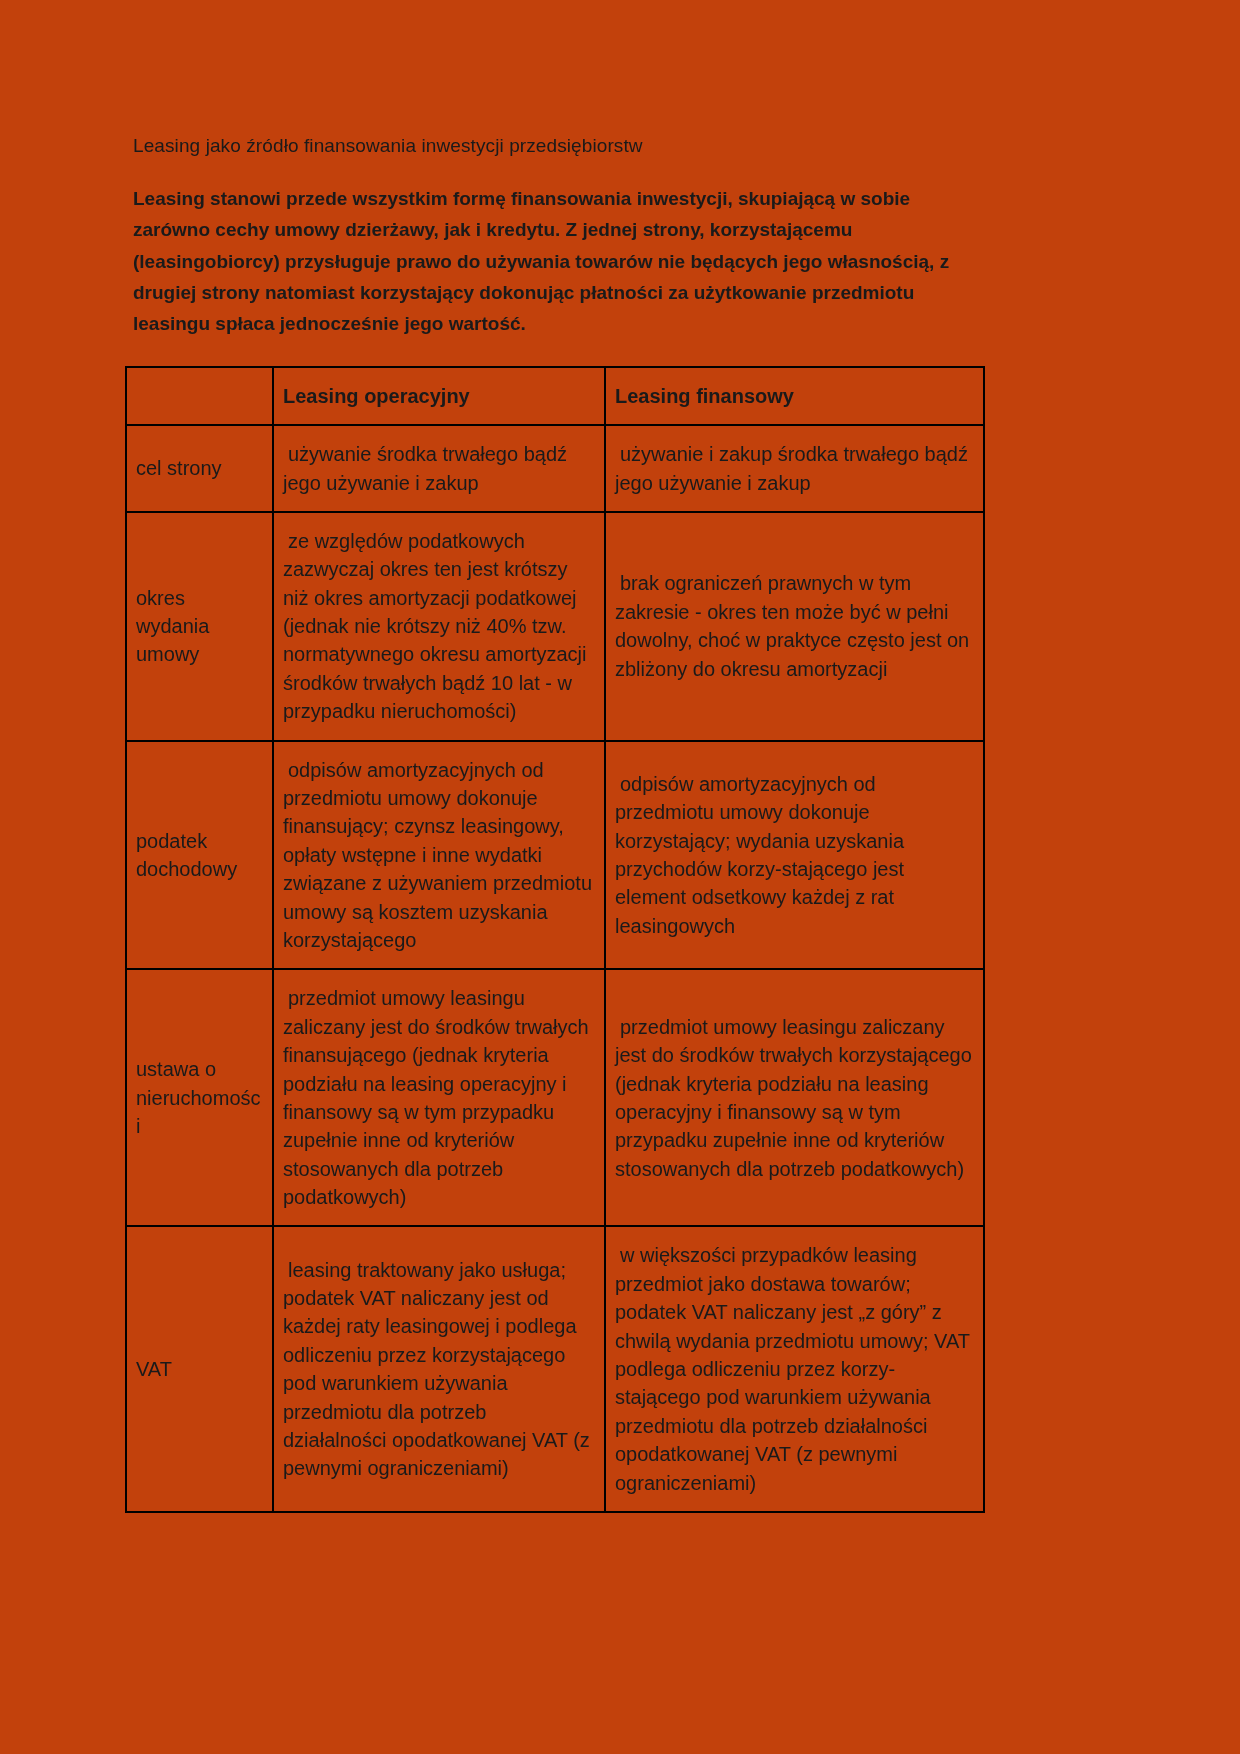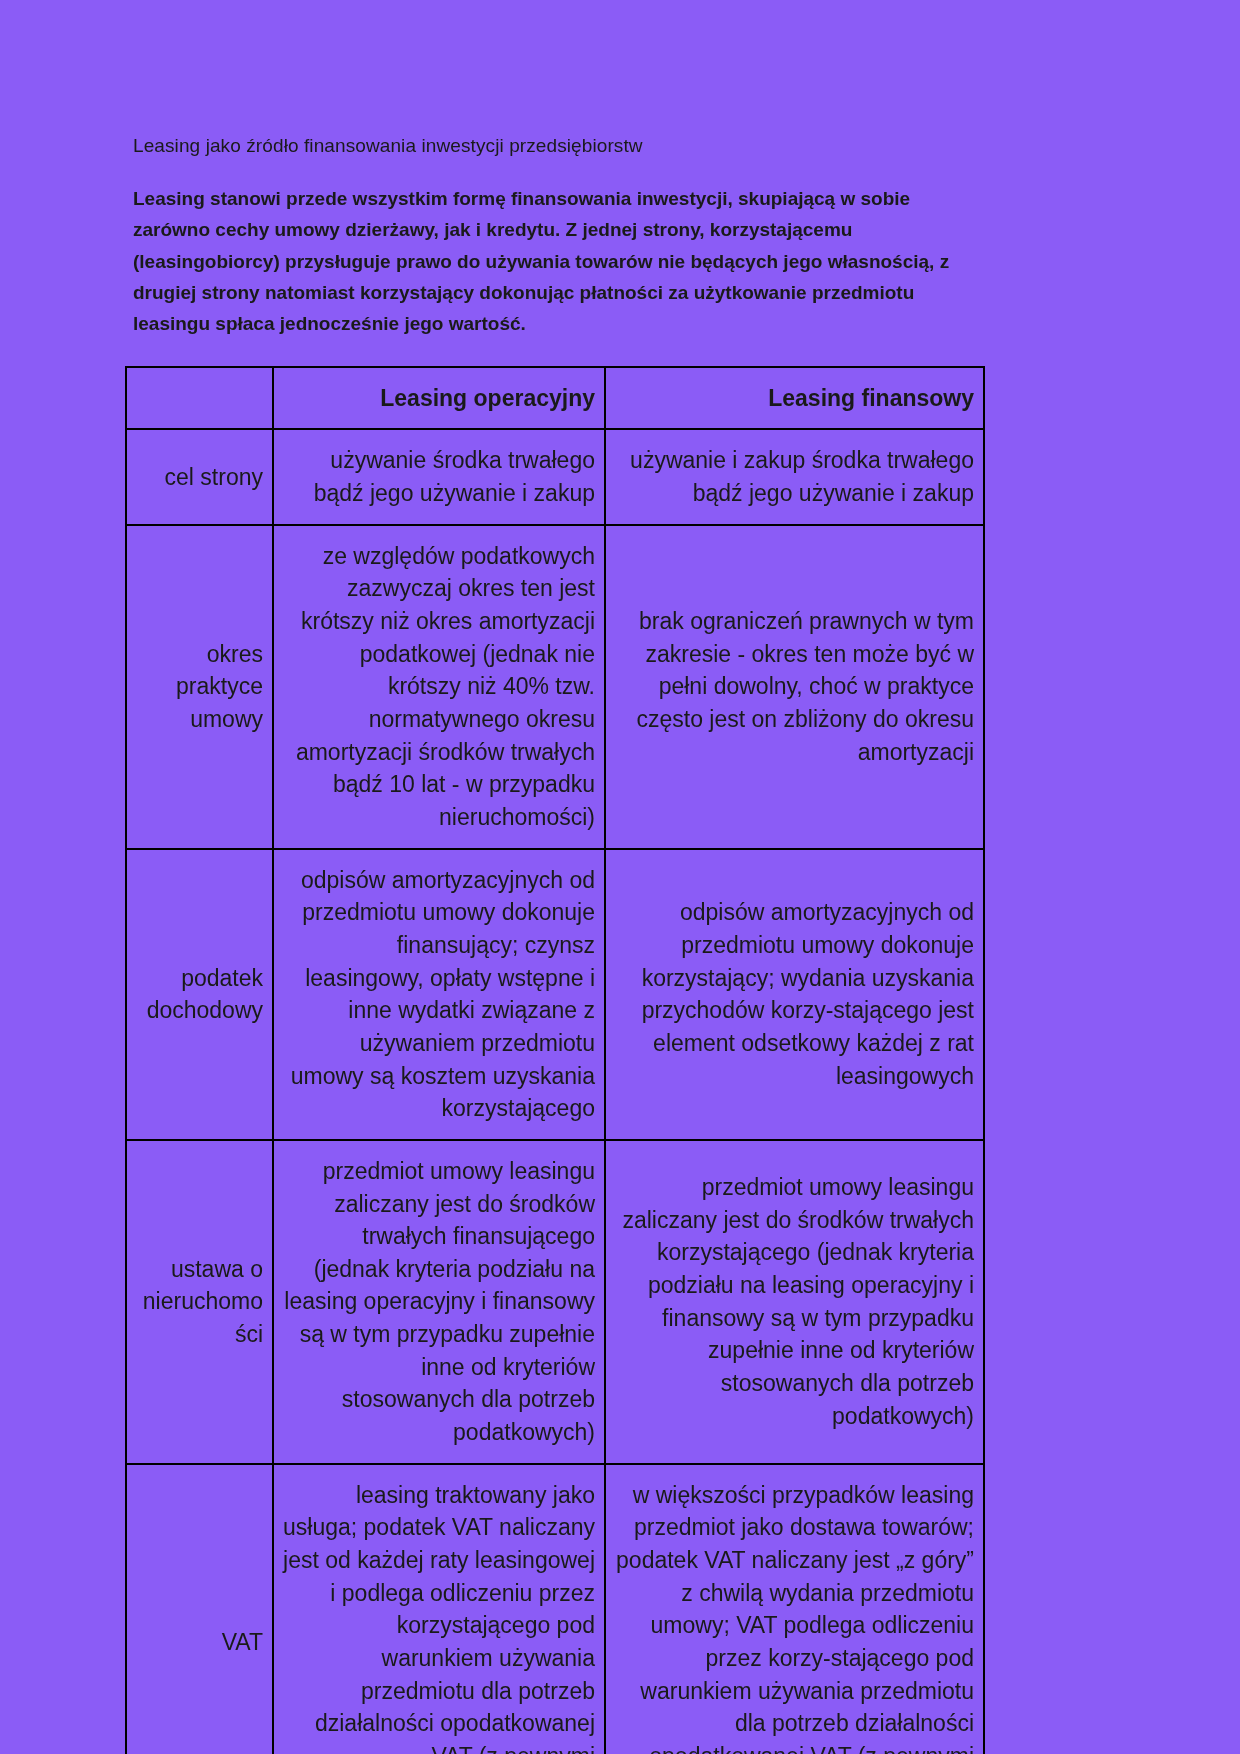--- a/index.html
+++ b/index.html
@@ -4,21 +4,21 @@
 <style>
   * { margin: 0; padding: 0; box-sizing: border-box; }
   html, body {
     background: #ffffff;
     font-family: "Liberation Sans", "DejaVu Sans", sans-serif;
     color: #1a1a1a;
   }
   .page {
     width: 1240px;
     height: 1754px;
-    background: #8b5cf6;
+    background: #c2410c;
     padding: 135px 130px 0 133px;
     overflow: hidden;
   }
   .doc-title {
     font-size: 19px;
     font-weight: 400;
     margin-bottom: 26px;
     letter-spacing: 0.1px;
   }
   .intro {
@@ -30,25 +30,25 @@
     font-weight: bold;
   }
   table.cmp {
     border-collapse: collapse;
     table-layout: fixed;
     width: 858px;
     margin-left: -8px;
   }
   table.cmp th, table.cmp td {
     border: 2px solid #000000;
-    font-size: 23px;
+    font-size: 20px;
     line-height: 1.42;
     vertical-align: middle;
     padding: 14px 9px;
-    text-align: right;
+    text-align: left;
     font-weight: 400;
     word-wrap: break-word;
   }
   col.c-label { width: 147px; }
   col.c-oper  { width: 332px; }
   col.c-fin   { width: 379px; }
   tr.hdr { height: 38px; }
   tr.r1 { height: 66px; }
   tr.r2 { height: 190px; }
   tr.r3 { height: 167px; }
@@ -80,21 +80,21 @@
         <th class="colhead">Leasing finansowy</th>
       </tr>
 
       <tr class="r1">
         <td class="rowlabel">cel strony</td>
         <td class="cellbody">używanie środka trwałego bądź jego używanie i zakup</td>
         <td class="cellbody">używanie i zakup środka trwałego bądź jego używanie i zakup</td>
       </tr>
 
       <tr class="r2">
-        <td class="rowlabel">okres praktyce umowy</td>
+        <td class="rowlabel">okres wydania umowy</td>
         <td class="cellbody">ze względów podatkowych zazwyczaj okres ten jest krótszy niż okres amortyzacji podatkowej (jednak nie krótszy niż 40% tzw. normatywnego okresu amortyzacji środków trwałych bądź 10 lat - w przypadku nieruchomości)</td>
         <td class="cellbody">brak ograniczeń prawnych w tym zakresie - okres ten może być w pełni dowolny, choć w praktyce często jest on zbliżony do okresu amortyzacji</td>
       </tr>
 
       <tr class="r3">
         <td class="rowlabel">podatek dochodowy</td>
         <td class="cellbody">odpisów amortyzacyjnych od przedmiotu umowy dokonuje finansujący; czynsz leasingowy, opłaty wstępne i inne wydatki związane z używaniem przedmiotu umowy są kosztem uzyskania korzystającego</td>
         <td class="cellbody">odpisów amortyzacyjnych od przedmiotu umowy dokonuje korzystający; wydania uzyskania przychodów korzy-stającego jest element odsetkowy każdej z rat leasingowych</td>
       </tr>
 

